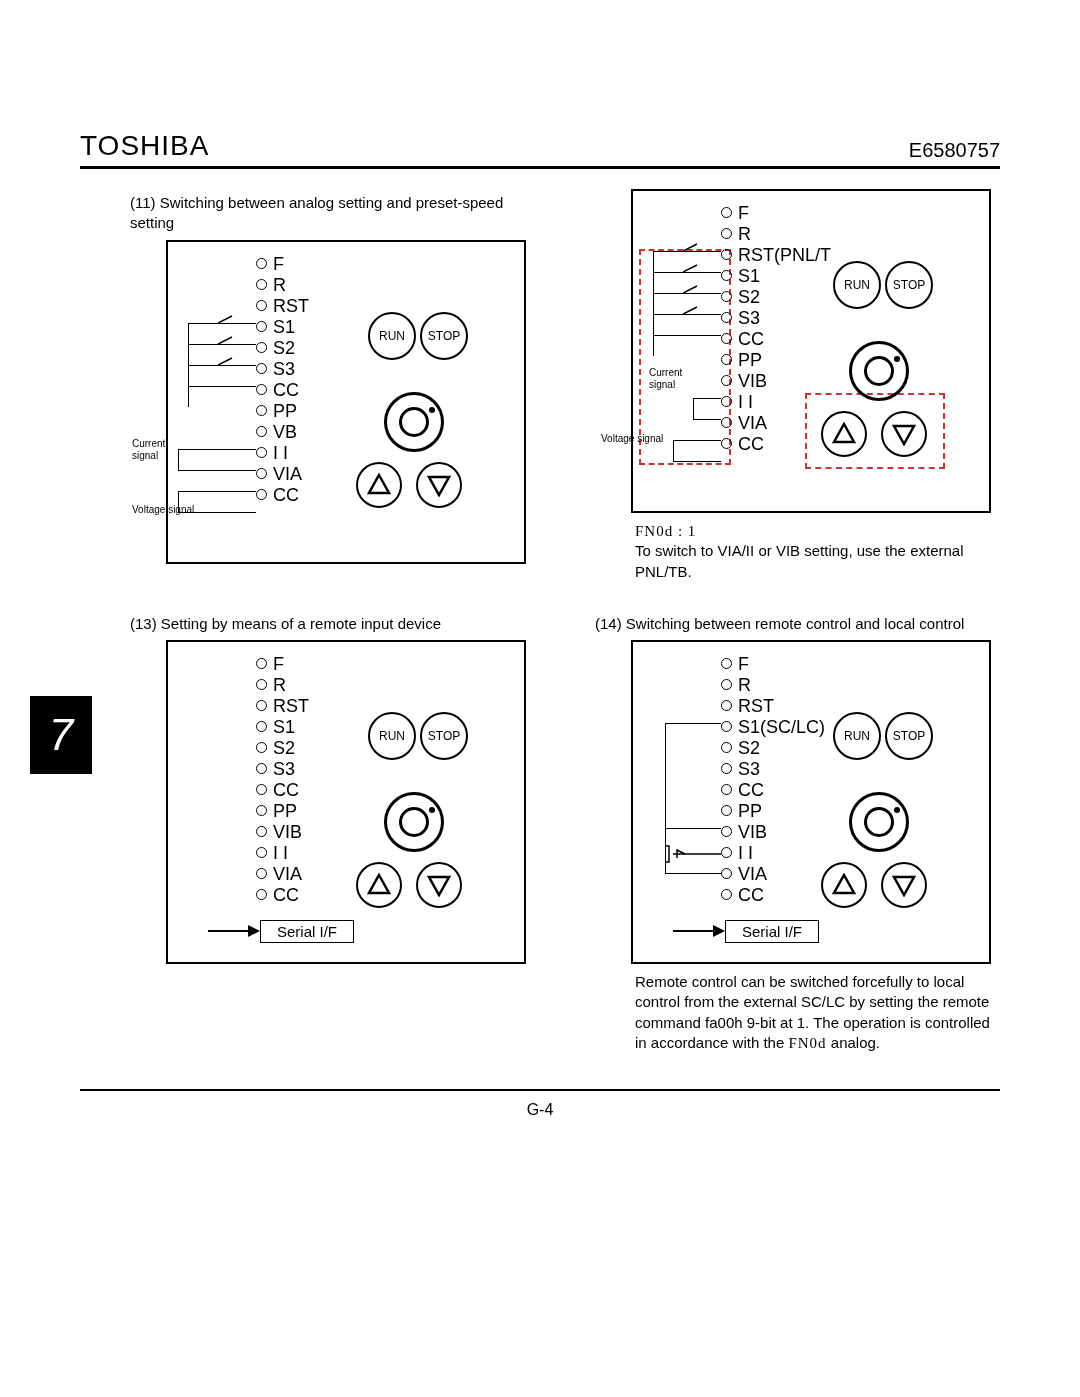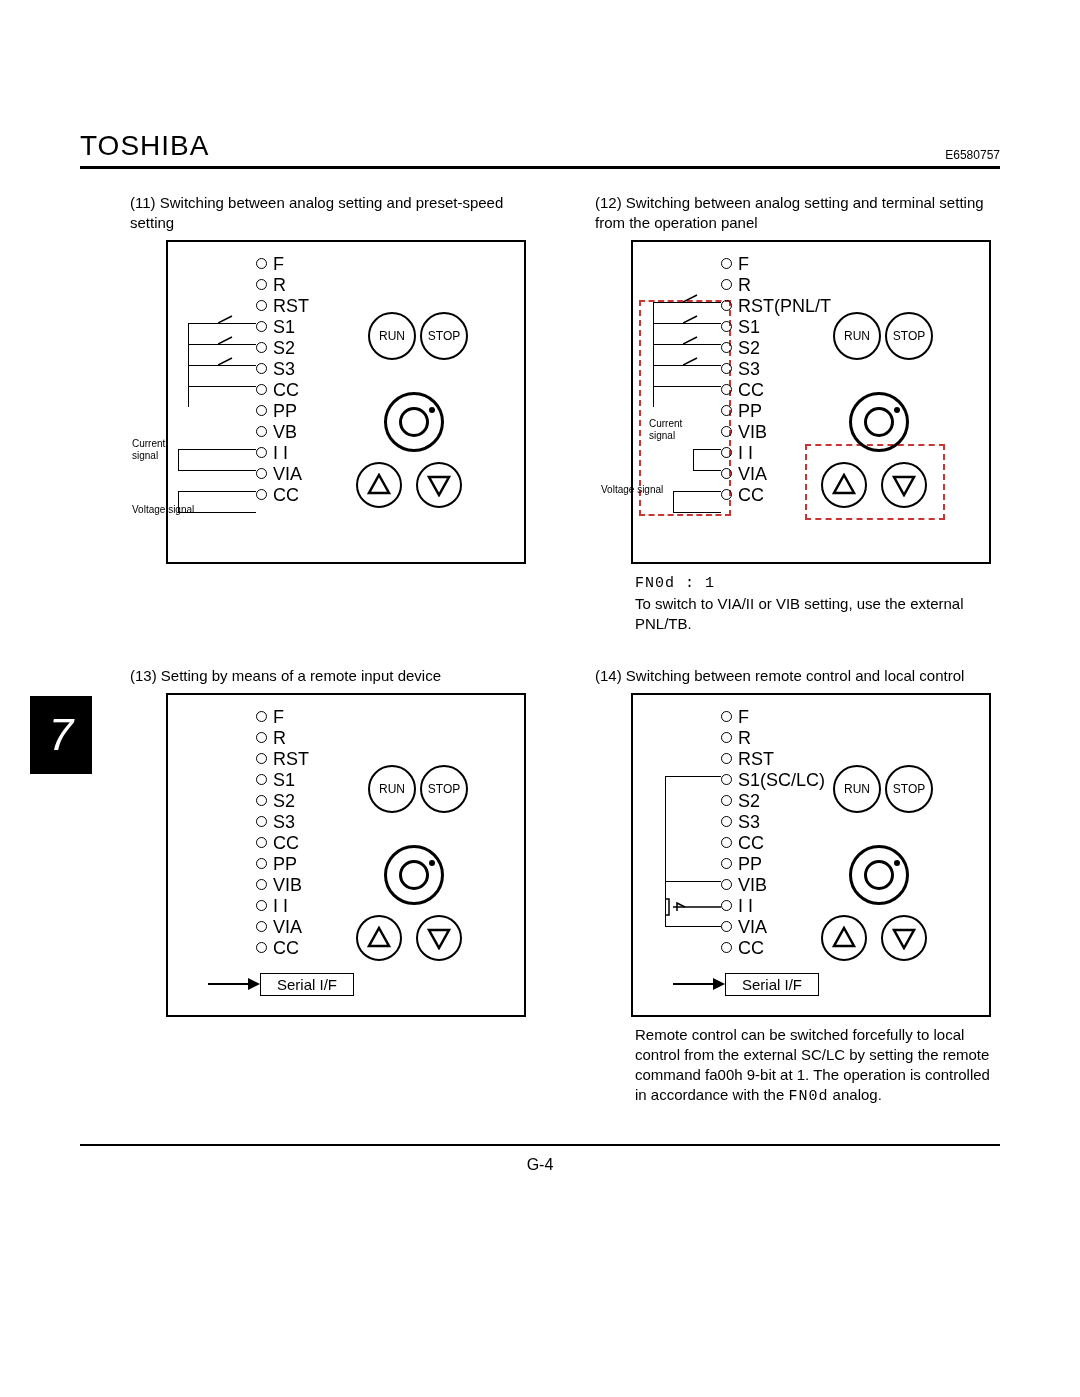--- a/index.html
+++ b/index.html
@@ -1,38 +1,38 @@
 <!DOCTYPE html>
 <html><head>
 <meta charset="utf-8">
 <style>
   html,body{margin:0;padding:0;background:#fff;color:#000;font-family:Arial,Helvetica,sans-serif}
   .page{width:1080px;height:1397px;position:relative}
   .header{margin:130px 80px 0 80px;border-bottom:3px solid #000;padding-bottom:4px;display:flex;justify-content:space-between;align-items:flex-end}
   .brand{font-weight:400;font-size:28px;letter-spacing:1px}
-  .docid{font-size:12px}
+  .docid{font-size:20px}
   .grid{display:grid;grid-template-columns:1fr 1fr;gap:28px 56px;margin:20px 80px 0 126px}
   .cap{font-size:15px;margin:4px 0 6px 4px;line-height:1.35}
   .diagram{border:2px solid #000;width:356px;height:320px;position:relative;margin-left:40px}
   .terms{position:absolute;left:88px;top:12px;font-size:18px;line-height:21px}
   .dot{display:inline-block;width:9px;height:9px;border:1.5px solid #000;border-radius:50%;margin-right:6px;vertical-align:1px}
   .run,.stop{position:absolute;width:44px;height:44px;border:2px solid #000;border-radius:50%;font-size:12px;display:flex;align-items:center;justify-content:center}
   .run{left:200px;top:70px}
   .stop{left:252px;top:70px}
   .knob{position:absolute;left:216px;top:150px;width:54px;height:54px;border:3px solid #000;border-radius:50%}
   .knob:after{content:"";position:absolute;left:12px;top:12px;width:24px;height:24px;border:3px solid #000;border-radius:50%}
   .knob .tick{position:absolute;right:6px;top:12px;width:6px;height:6px;border-radius:50%;background:#000}
   .tri{position:absolute;width:42px;height:42px;border:2.5px solid #000;border-radius:50%}
   .tri svg{position:absolute;left:9px;top:9px}
   .up{left:188px;top:220px}
   .dn{left:248px;top:220px}
   .box{border:1.5px solid #000;padding:2px 16px;font-size:15px;display:inline-block}
   .slab{position:absolute;font-size:10px;line-height:1.2}
   .note{font-size:15px;margin:8px 0 0 44px;line-height:1.35;max-width:360px}
-  .seg{font-family:Liberation Mono, monospace;letter-spacing:1px}
+  .seg{font-family:Liberation Serif, serif;letter-spacing:1px}
   .side{position:absolute;left:30px;top:566px;width:62px;height:78px;background:#000;color:#fff;font-size:44px;font-style:italic;display:flex;align-items:center;justify-content:center}
   .footer-rule{border-top:2px solid #000;margin:36px 80px 0 80px}
   .pageno{text-align:center;font-size:16px;margin-top:10px}
   .wire{position:absolute;border-top:1.5px solid #000}
   .vwire{position:absolute;border-left:1.5px solid #000}
   
   .hl-yellow{position:absolute;background:#f6f36a;z-index:-1}
   .hl-green{position:absolute;background:#c7f0a6;z-index:-1}
   .dash-red{position:absolute;border:2px dashed #c33}
 </style>
@@ -103,21 +103,20 @@
           </div>
         <div class="tri dn">
             <svg width="24" height="24">
               <polygon points="2,4 22,4 12,22" fill="none" stroke="#000" stroke-width="2.5"></polygon>
             </svg>
           </div>
       </div>
     </div>
 
     <div>
-      <div class="cap">(12) Switching between analog setting and terminal setting from the operation panel</div>
       <div class="diagram">
 
         <div class="hl-yellow" style="left:16px;top:76px;width:72px;height:180px"></div>
         <div class="hl-green" style="left:176px;top:206px;width:128px;height:64px"></div>
         <div class="dash-red" style="left:6px;top:58px;width:88px;height:212px"></div>
         <div class="dash-red" style="left:172px;top:202px;width:136px;height:72px"></div>
 
         <div class="terms">
           <div><span class="dot"></span><span>F</span></div>
           <div><span class="dot"></span><span>R</span></div>

